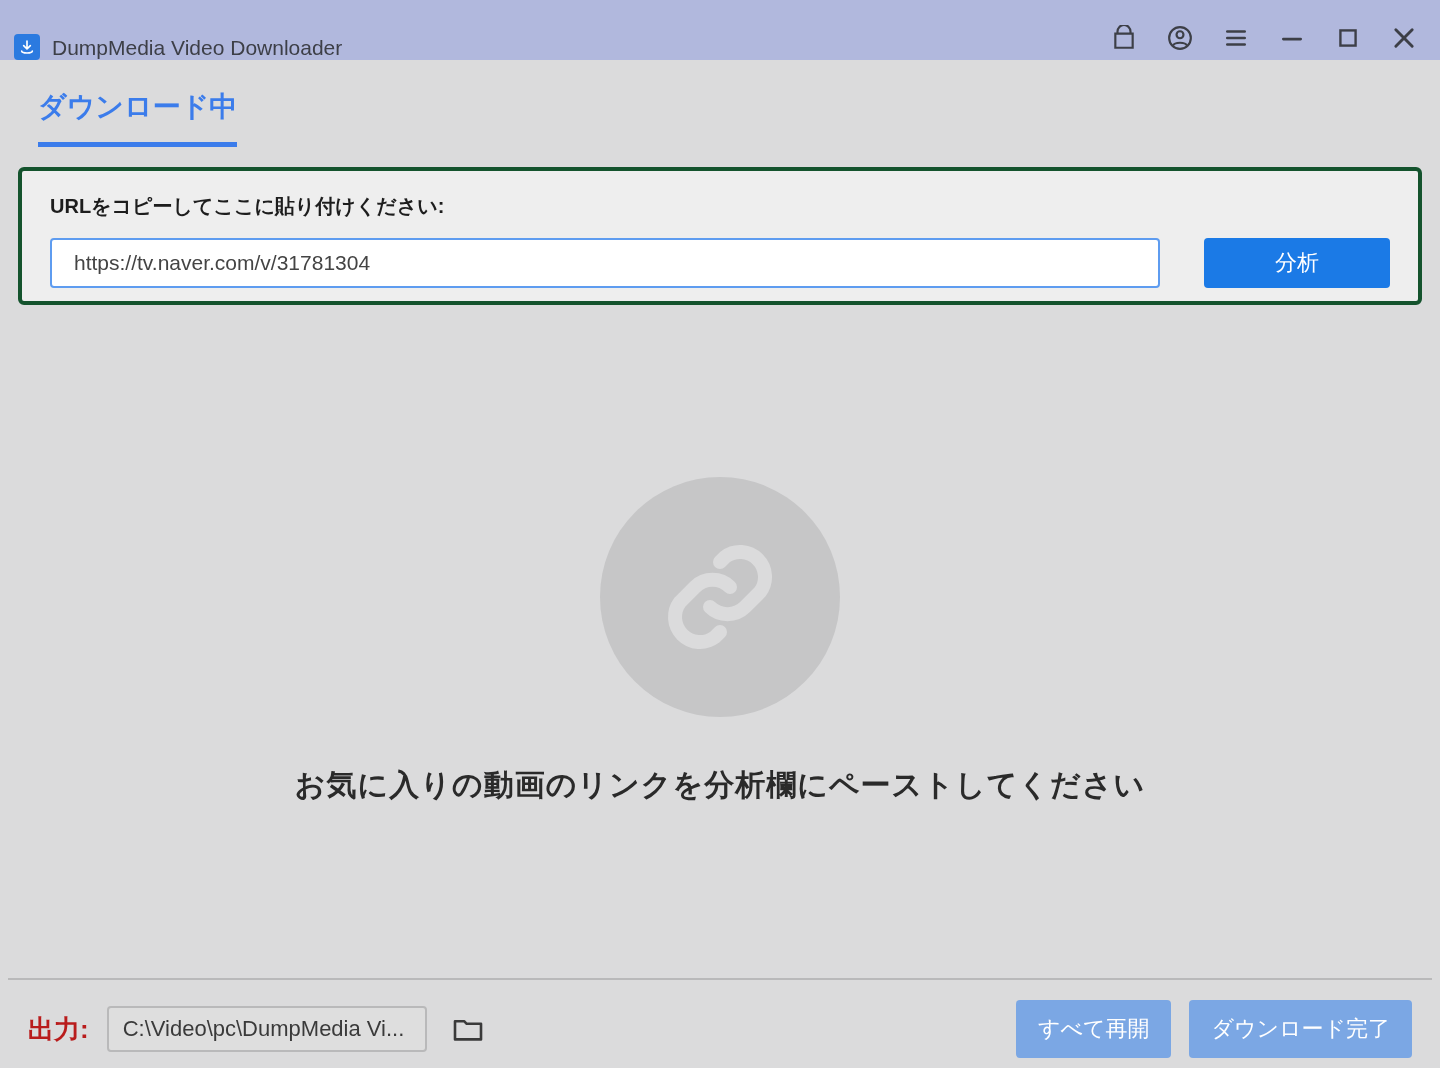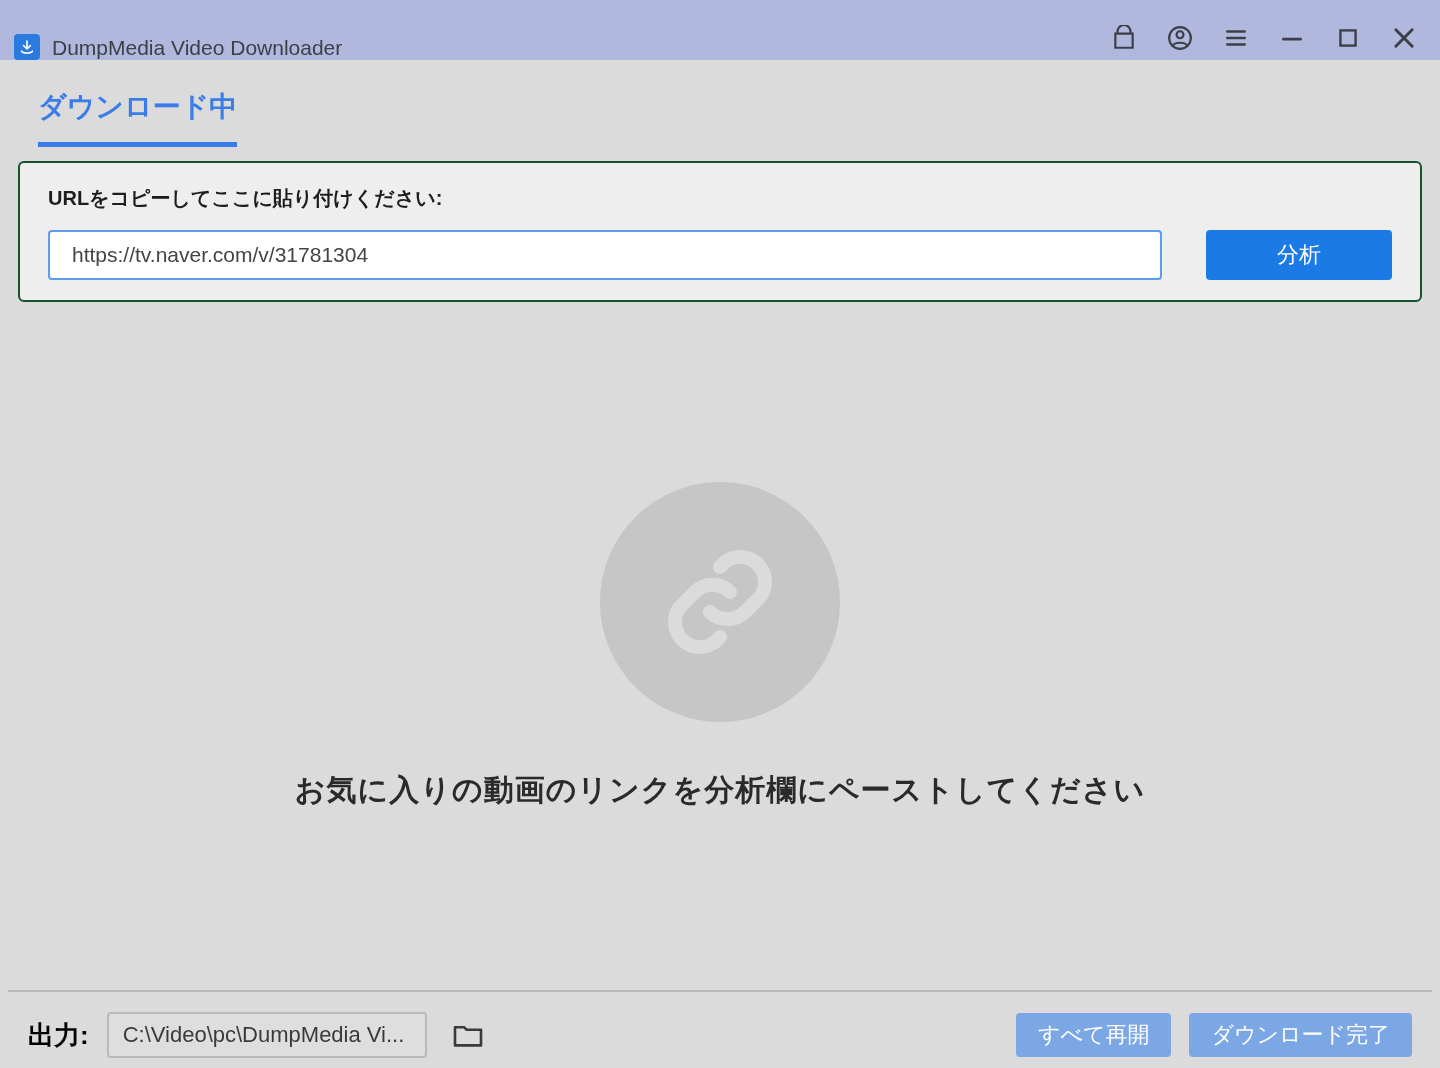--- a/index.html
+++ b/index.html
@@ -59,25 +59,25 @@
     color: #222;
     padding-bottom: 16px;
     cursor: pointer;
     border-bottom: 5px solid transparent;
   }
   .tab.active {
     color: #3b7ceb;
     border-bottom: 5px solid #3b7ceb;
   }
   .url-panel {
-    margin: 14px 10px 0 10px;
+    margin: 20px 10px 0 10px;
     background: #eeeeee;
-    border: 2px solid #14532d;
+    border: 4px solid #14532d;
     border-radius: 6px;
-    padding: 22px 28px 20px 28px;
+    padding: 22px 28px 13px 28px;
   }
   .url-label {
     font-size: 20px;
     font-weight: 600;
     color: #1d1d1d;
     margin-bottom: 18px;
   }
   .url-row {
     display: flex;
     gap: 44px;
@@ -130,21 +130,21 @@
   .footer {
     border-top: 2px solid #b9b9ba;
     padding: 20px 20px 0 20px;
     display: flex;
     align-items: center;
     gap: 18px;
   }
   .out-label {
     font-size: 26px;
     font-weight: 700;
-    color: #000000;
+    color: #b91c1c;
   }
   .path-box {
     width: 320px;
     height: 46px;
     border: 2px solid #b9b9ba;
     border-radius: 4px;
     display: flex;
     align-items: center;
     padding: 0 14px;
     font-size: 22px;
@@ -156,21 +156,21 @@
   }
   .folder-btn {
     width: 46px; height: 46px;
     display: flex; align-items: center; justify-content: center;
     cursor: pointer;
     color: #3a3a3a;
   }
   .folder-btn svg { width: 32px; height: 26px; }
   .footer-spacer { flex: 1; }
   .foot-btn {
-    height: 44px;
+    height: 58px;
     padding: 0 22px;
     background: #7ba7e4;
     color: #fff;
     border: none;
     border-radius: 4px;
     font-size: 22px;
     cursor: pointer;
   }
 </style>
 </head>

